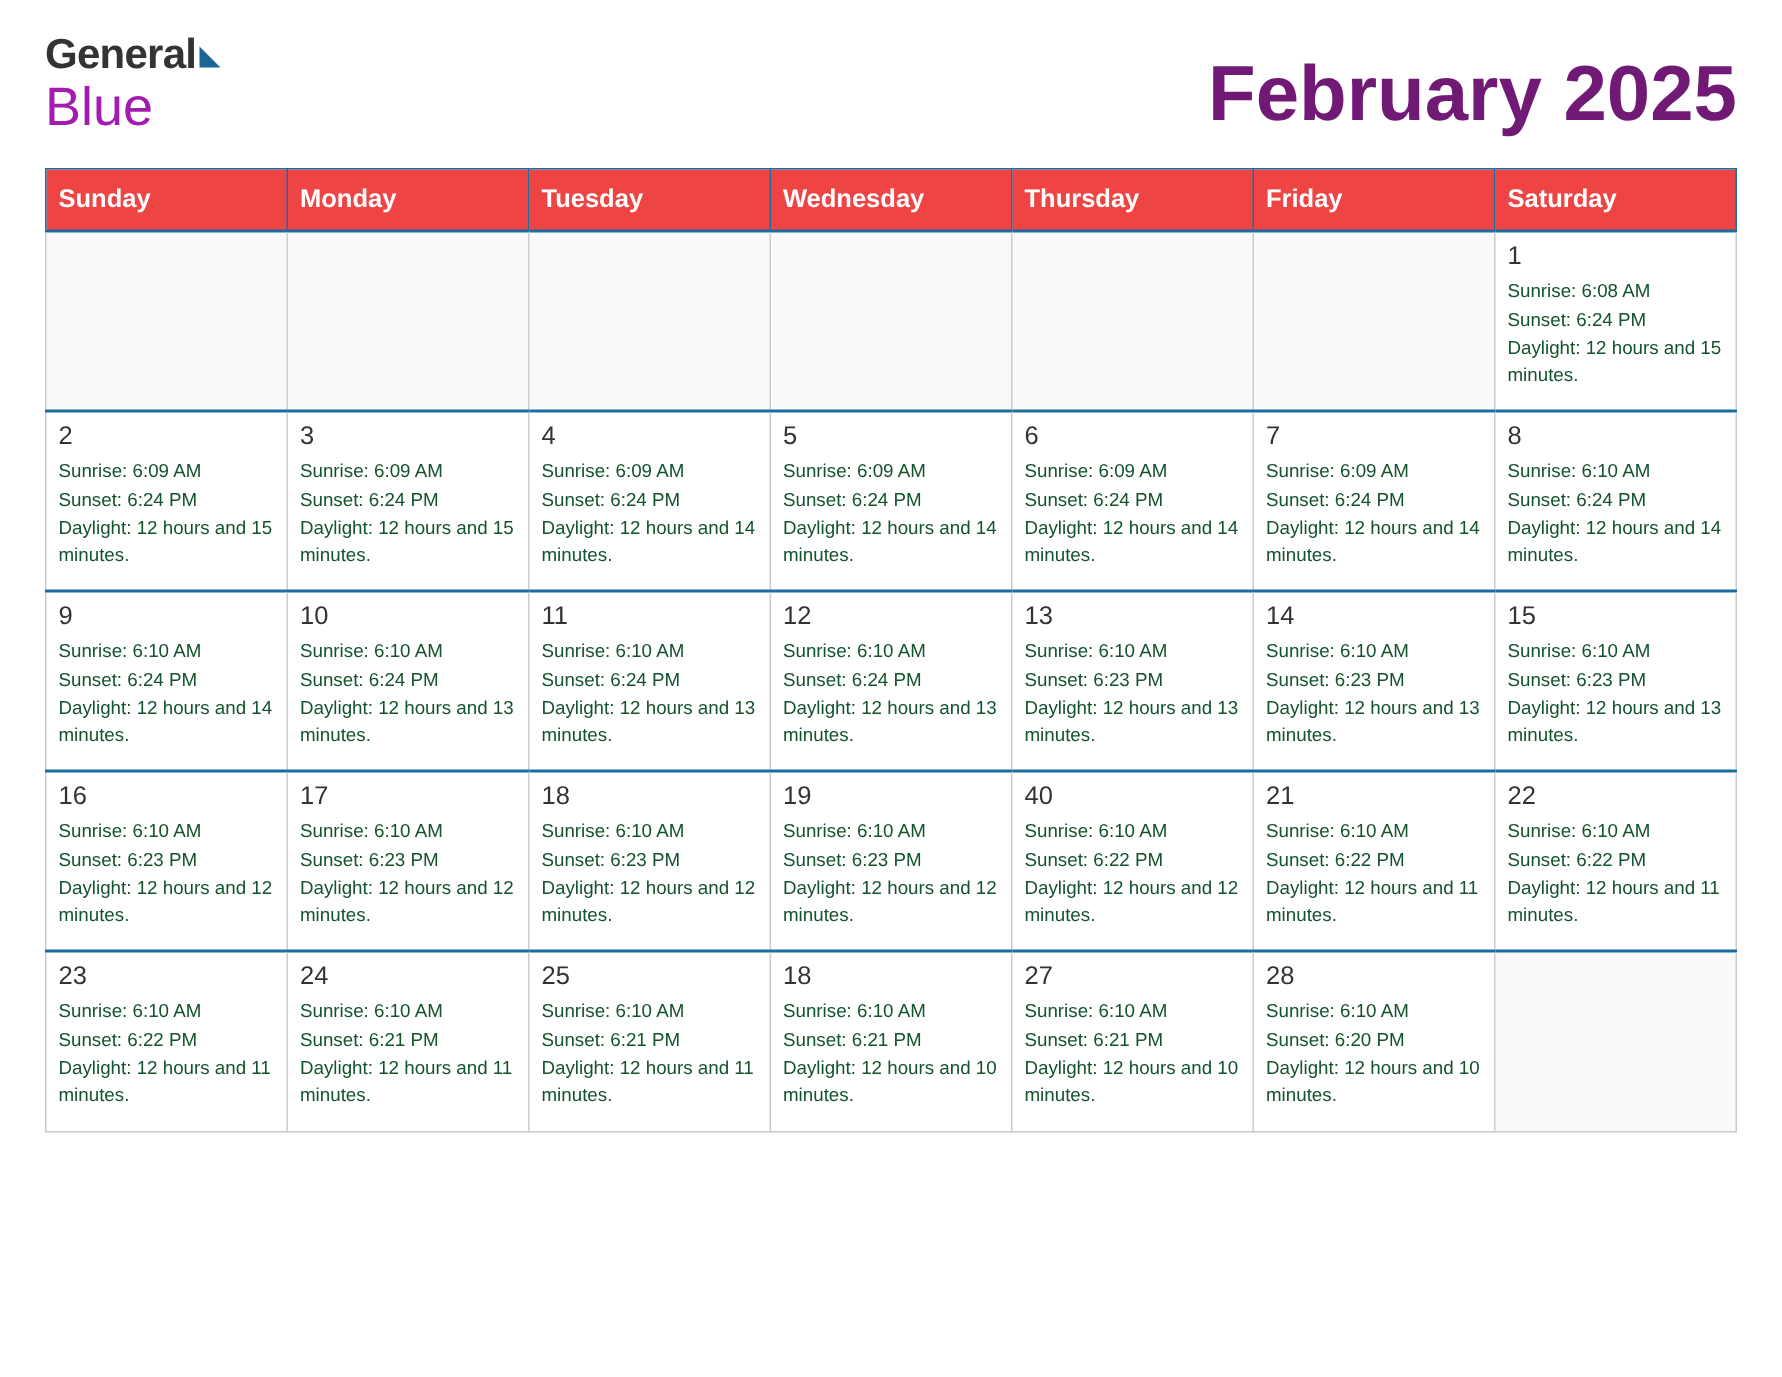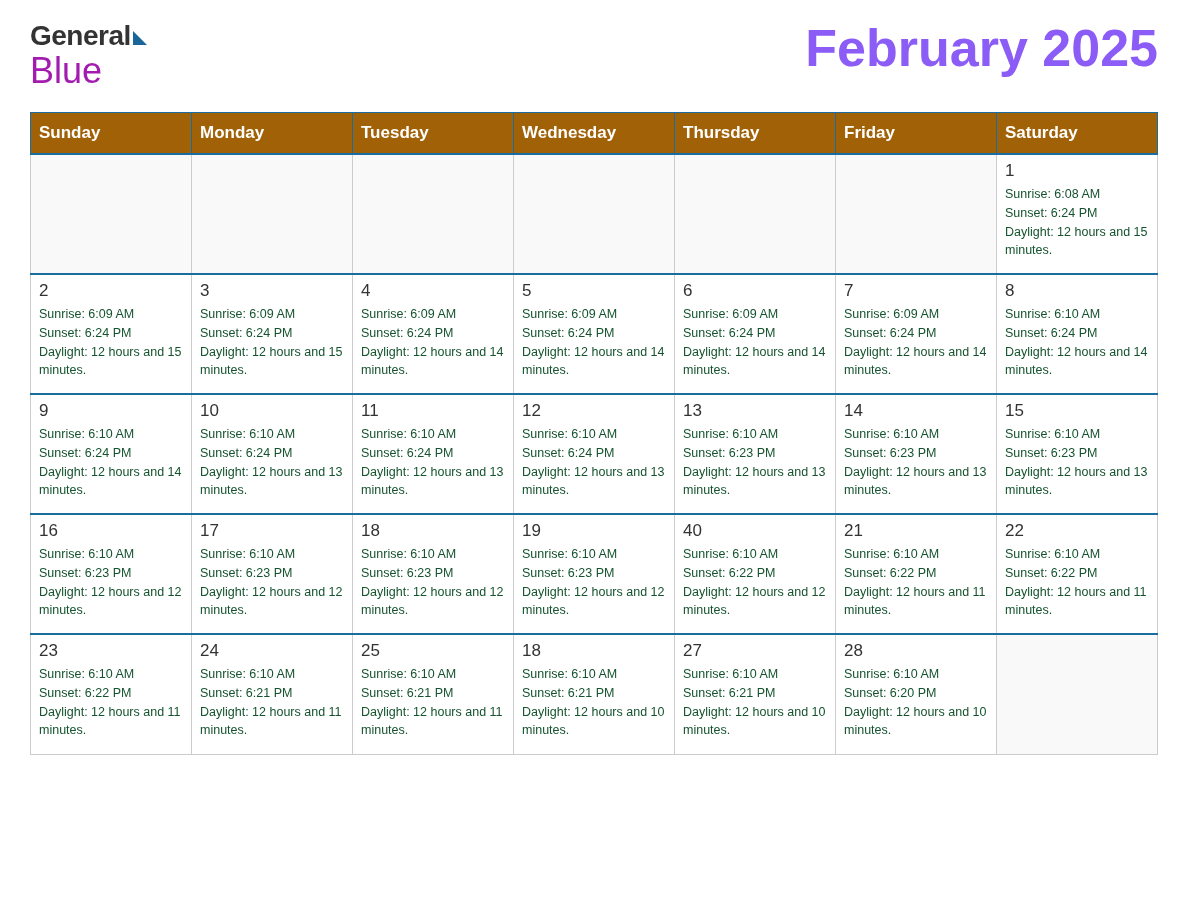--- a/index.html
+++ b/index.html
@@ -6,21 +6,21 @@
     body {
       font-family: Arial, sans-serif;
       background: #fff;
       width: 1188px;
       min-height: 918px;
       padding: 20px 30px;
     }
     .header {
       display: flex;
       justify-content: space-between;
-      align-items: flex-start;
+      align-items: flex-end;
       margin-bottom: 20px;
     }
     .logo {
       display: flex;
       flex-direction: column;
       align-items: flex-start;
     }
     .logo-top {
       display: flex;
       align-items: center;
@@ -45,34 +45,34 @@
       font-weight: normal;
       color: #a21caf;
       margin-top: -2px;
     }
     .title-section {
       text-align: right;
     }
     .month-title {
       font-size: 52px;
       font-weight: bold;
-      color: #8b5cf6;
+      color: #701a75;
       line-height: 1.1;
     }
     .location {
       font-size: 22px;
       color: #444;
       margin-top: 4px;
     }
     .calendar {
       width: 100%;
       border-collapse: collapse;
     }
     .calendar th {
-      background: #a16207;
+      background: #ef4444;
       color: #fff;
       font-size: 17px;
       font-weight: bold;
       padding: 10px 8px;
       text-align: left;
       border: 1px solid #1a6da0;
     }
     .calendar td {
       vertical-align: top;
       border: 1px solid #ccc;

